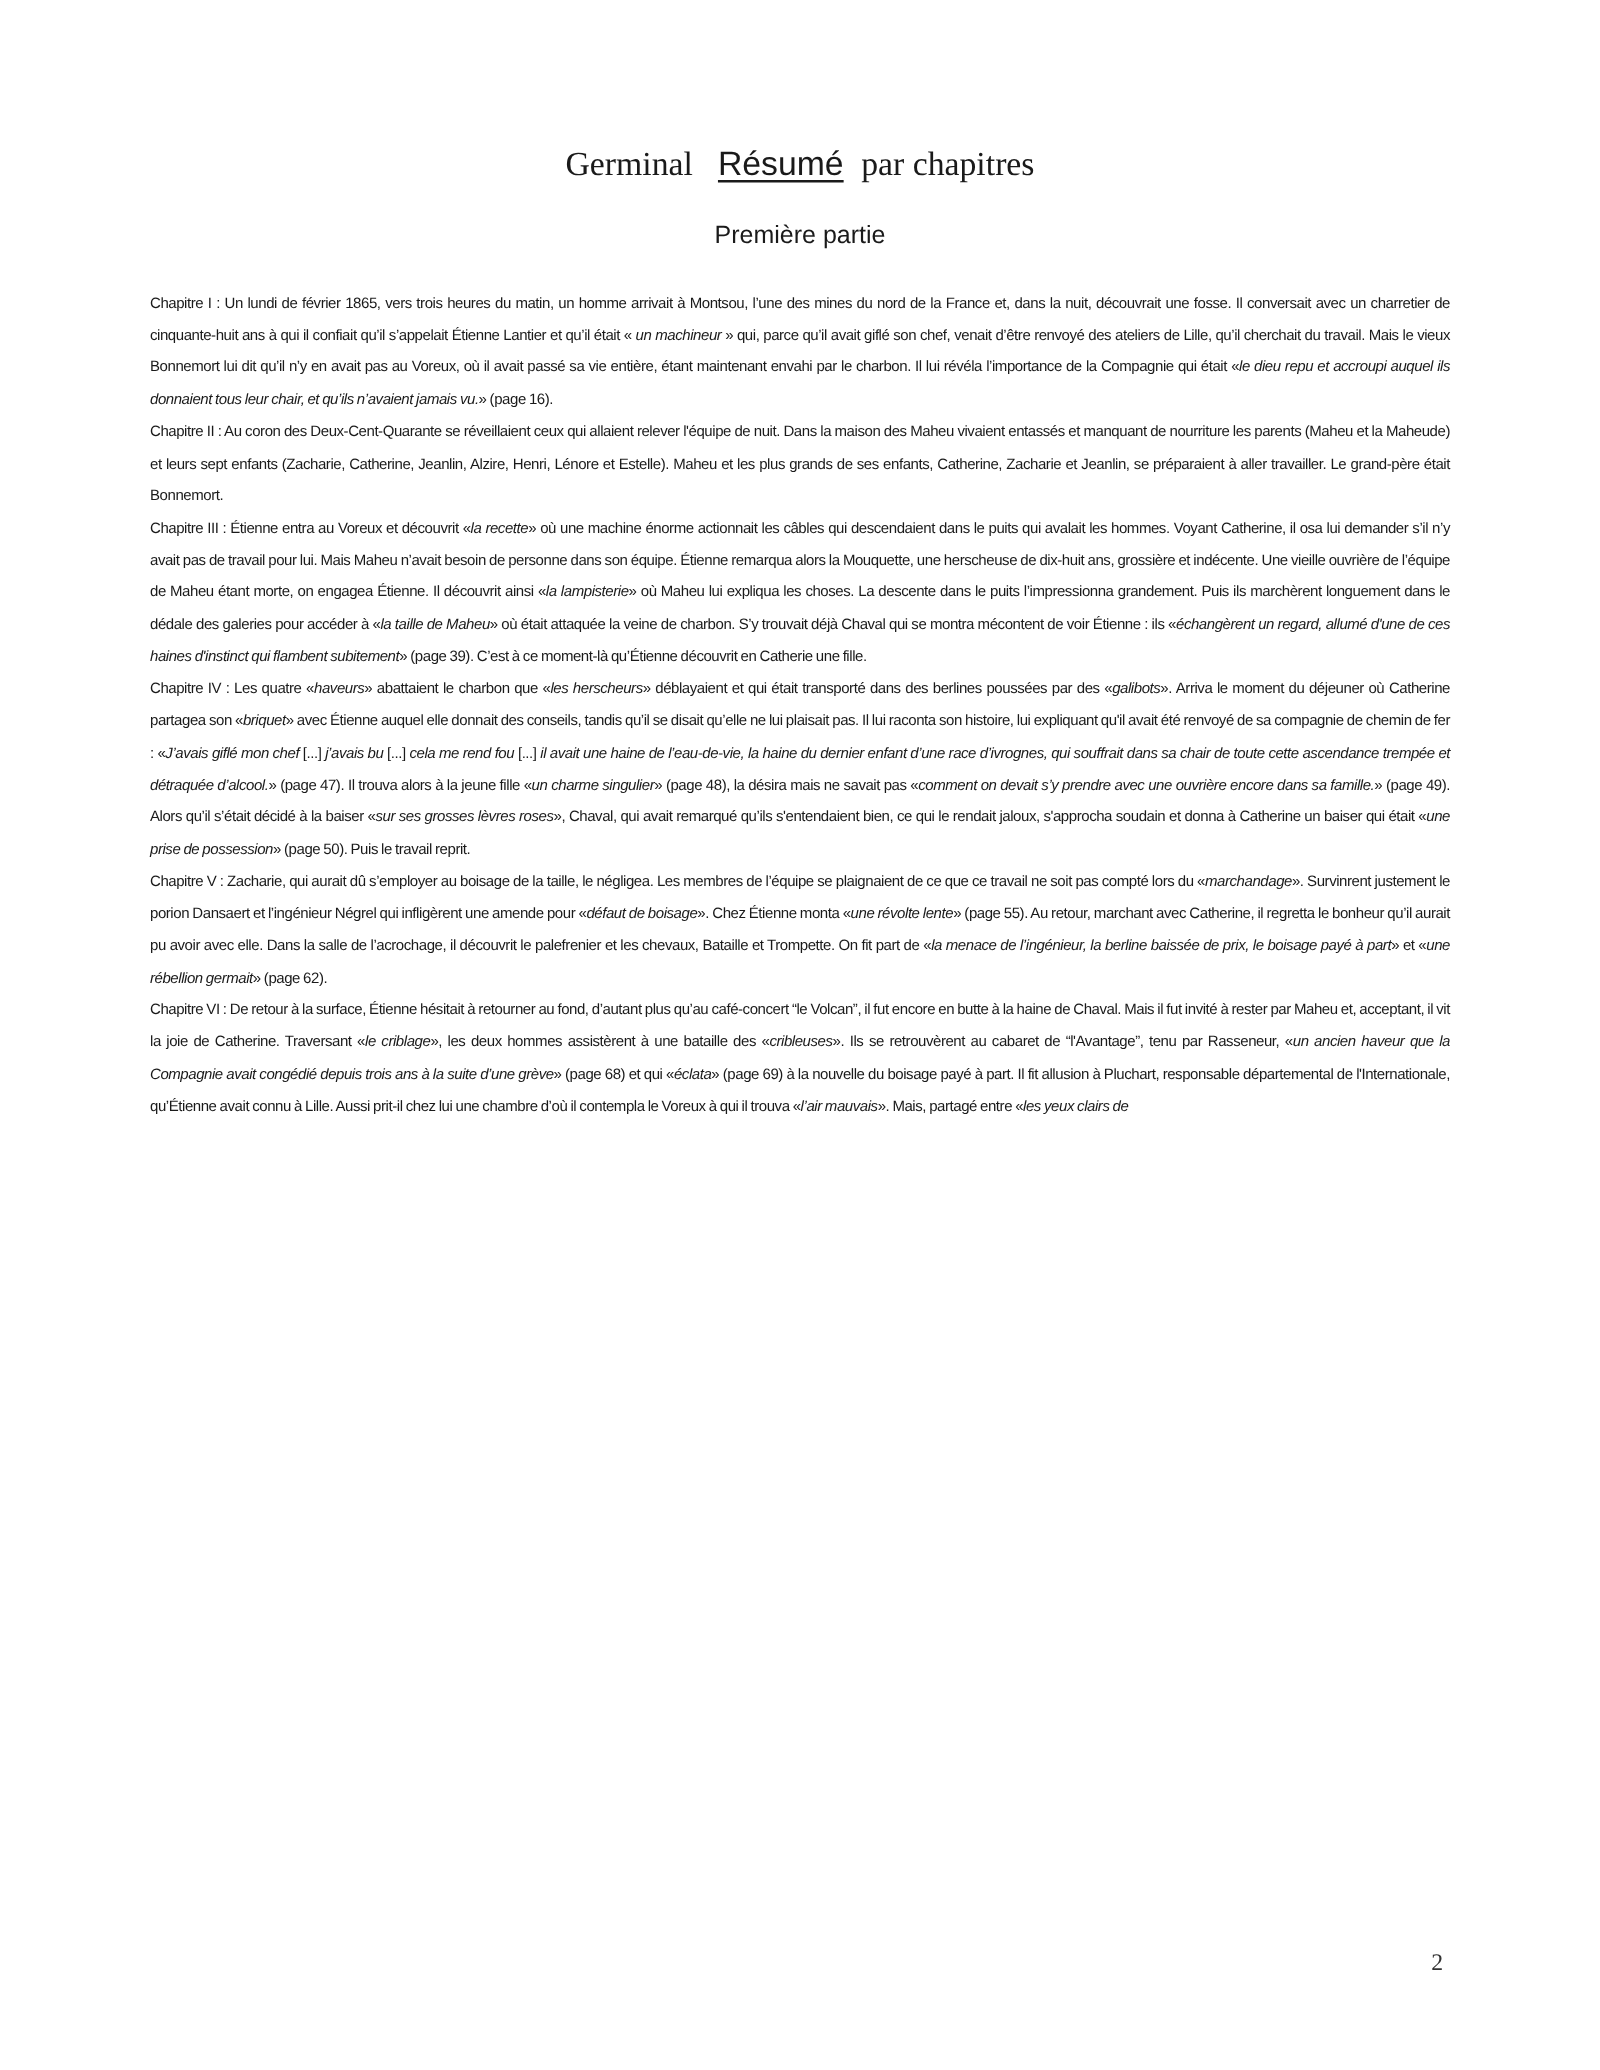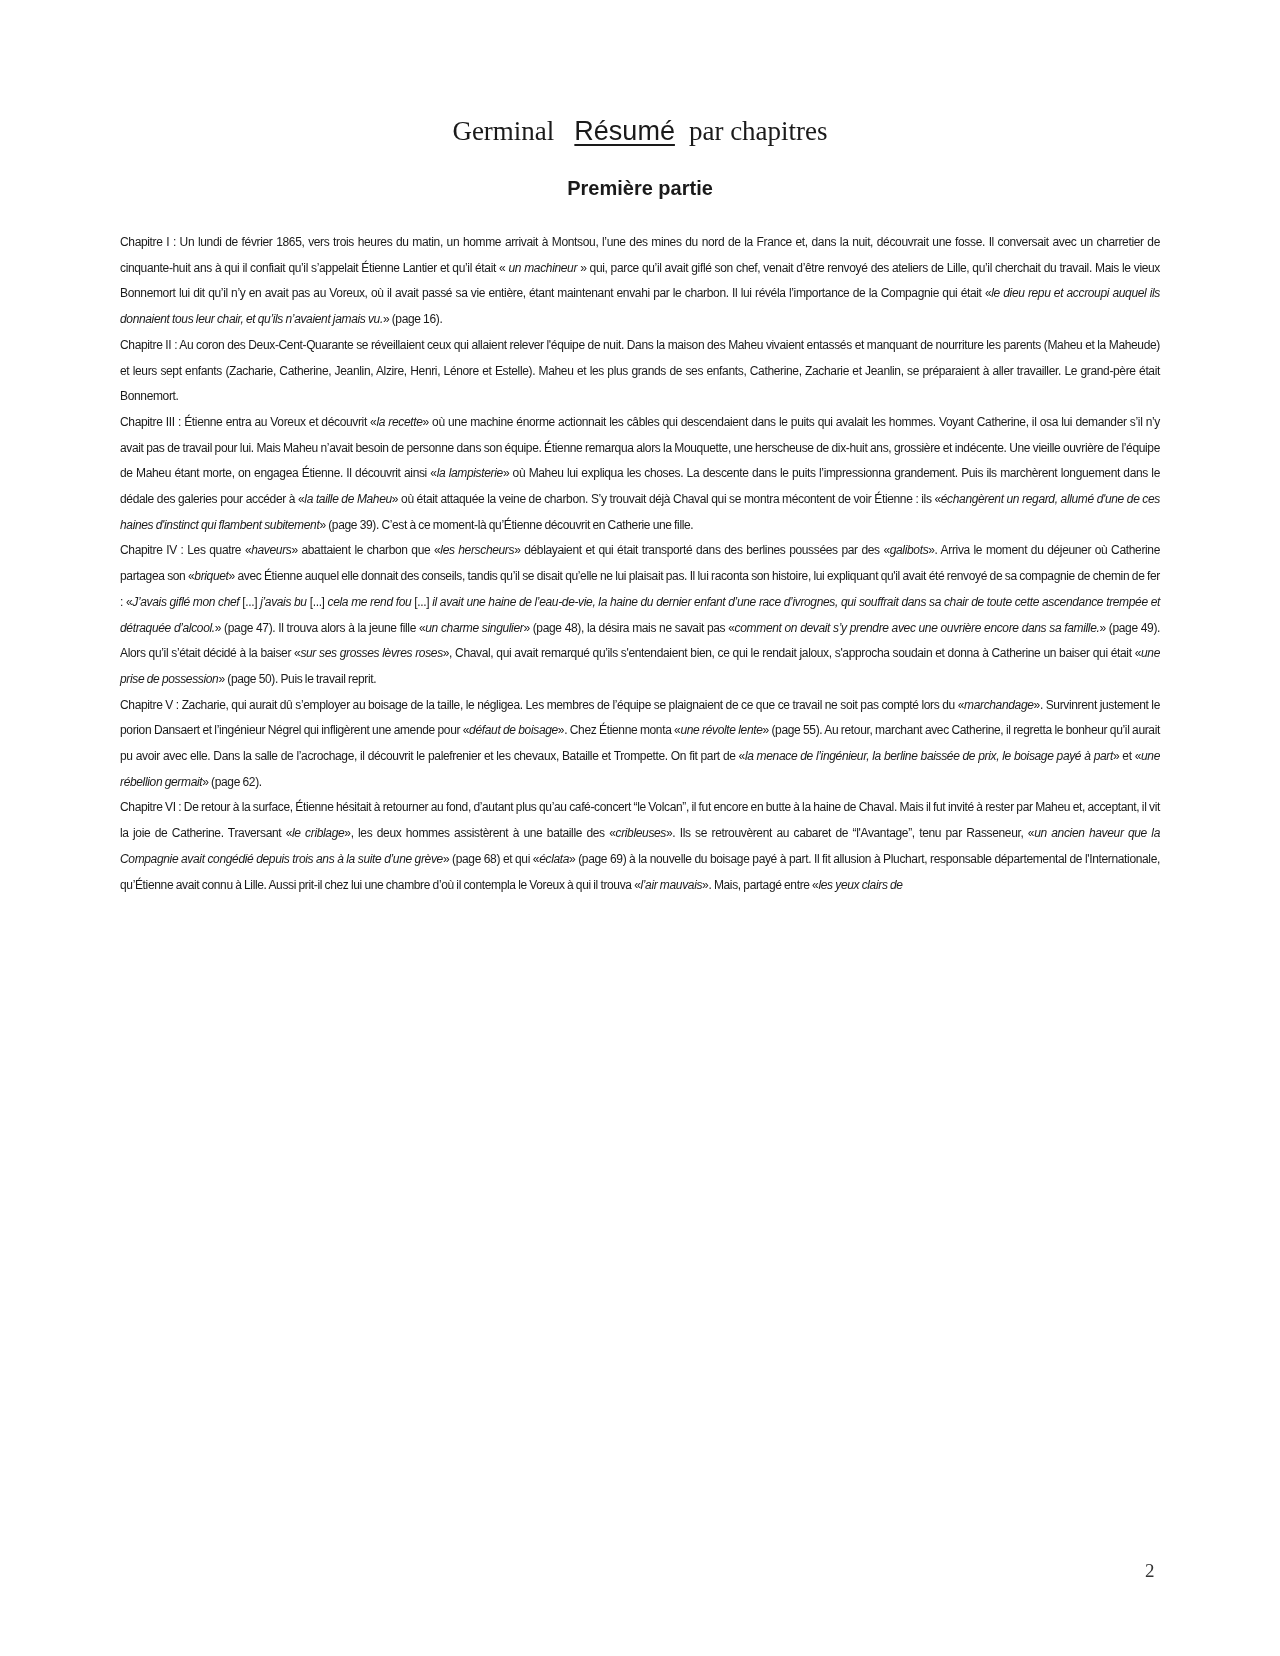--- a/index.html
+++ b/index.html
@@ -10,21 +10,21 @@
     font-family: "Liberation Serif", "DejaVu Serif", serif; font-size: 27px; color: #1a1a1a;
     white-space: pre;
   }
   .title .resume {
     font-family: "Liberation Sans", "DejaVu Sans", sans-serif; font-size: 27px;
     text-decoration: underline; text-underline-offset: 4px; text-decoration-thickness: 2px;
     margin: 0 14px 0 20px;
   }
   .part {
     position: absolute; left: 0; top: 177px; width: 1280px; text-align: center;
-    font-family: "Liberation Sans", "DejaVu Sans", sans-serif; font-size: 20px; font-weight: bold;
+    font-family: "Liberation Sans", "DejaVu Sans", sans-serif; font-size: 20px;
   }
   .body {
     position: absolute; left: 120px; top: 230px; width: 1040px;
     font-family: "Liberation Sans", "DejaVu Sans", sans-serif;
     font-size: 12px; line-height: 25.7px; text-align: justify; letter-spacing: -0.35px;
     word-spacing: -0.5px;
   }
   .body p { margin: 0; }
   .body em { font-style: italic; }
   .page-number {

